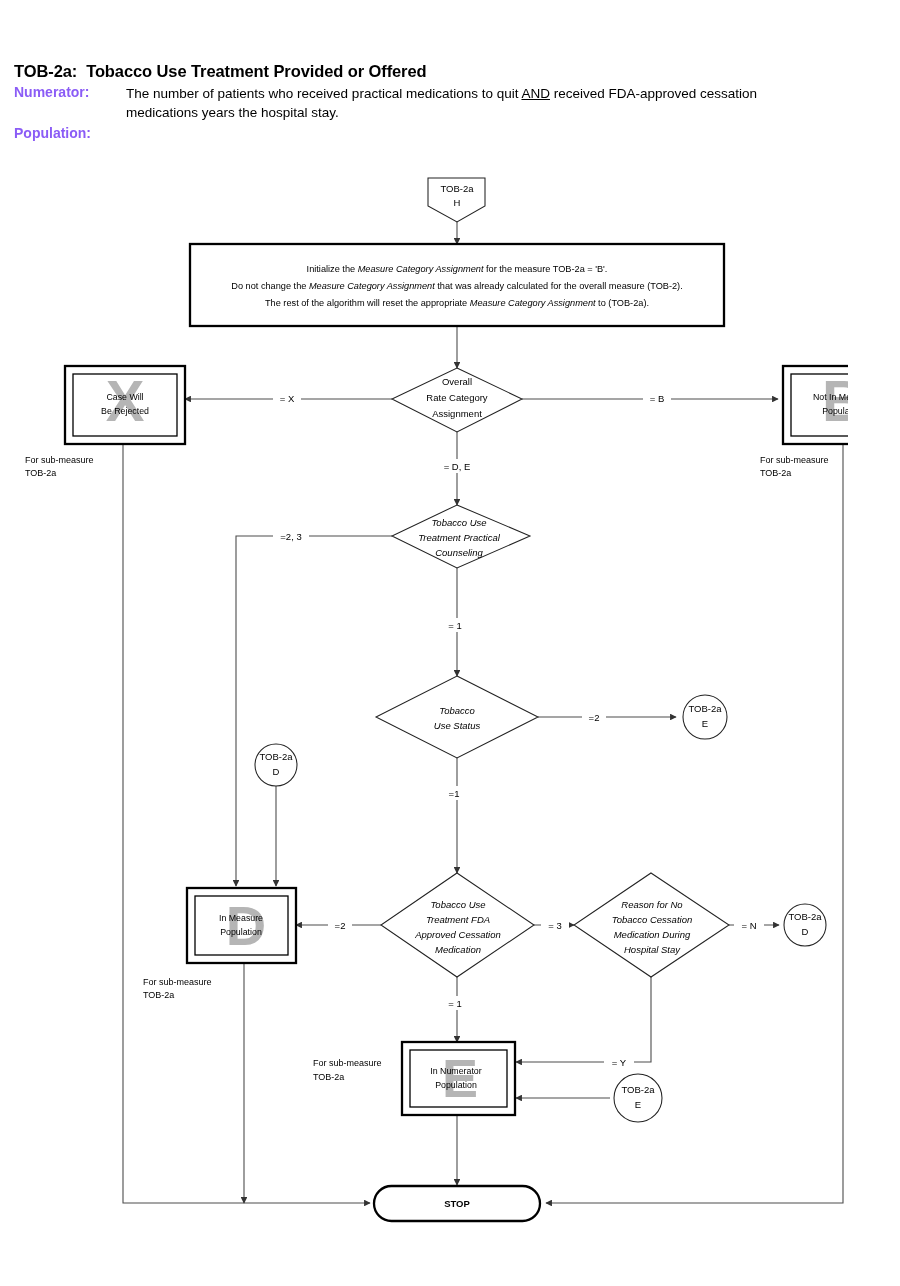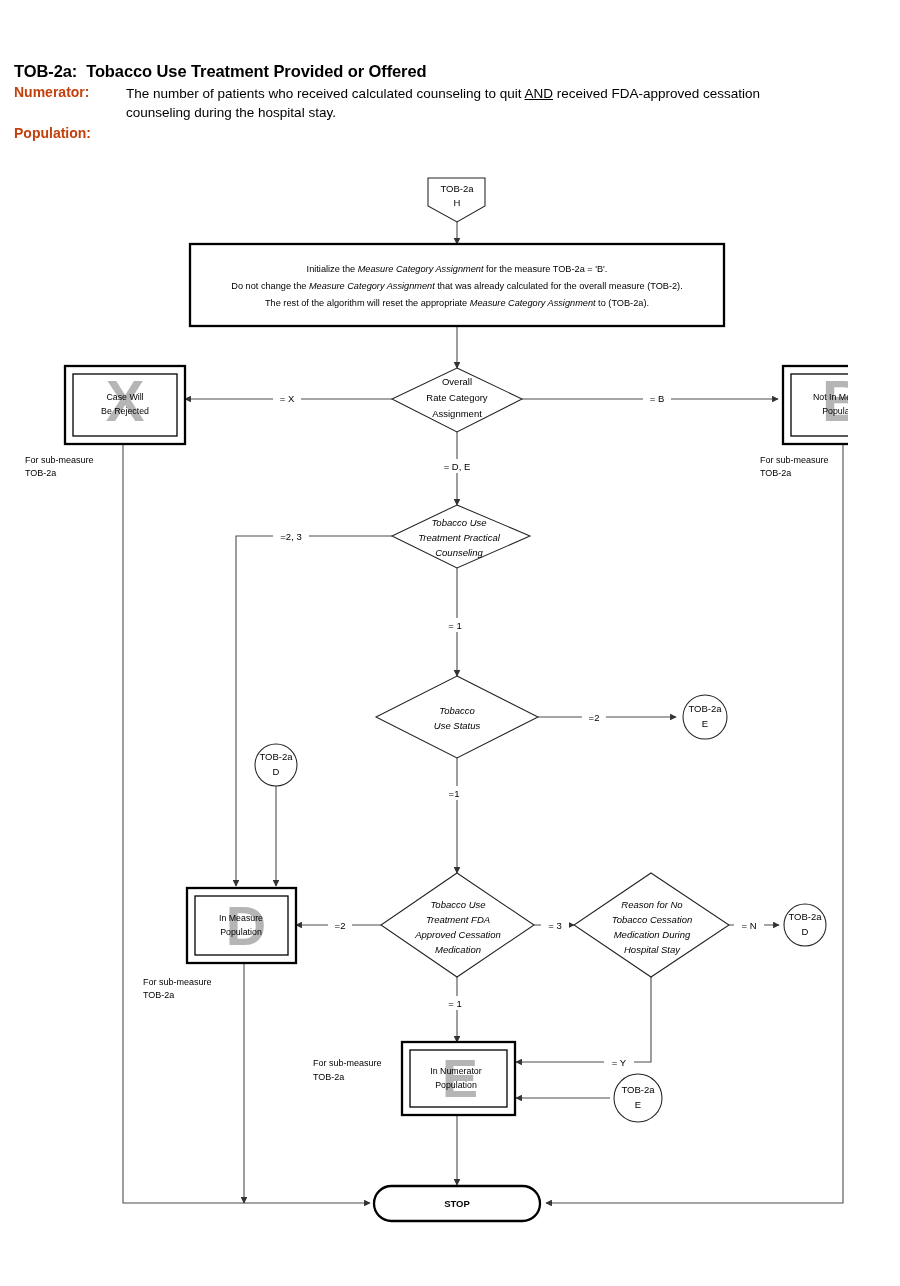--- a/index.html
+++ b/index.html
@@ -20,21 +20,21 @@
   #header { position: absolute; left: 14px; top: 62px; width: 870px; }
   .hdr-title {
     font-size: 16.5px;
     font-weight: bold;
     color: #000;
     letter-spacing: -0.1px;
     white-space: pre;
   }
   .hdr-row { display: flex; margin-top: 3px; }
   .hdr-label {
-    font-size: 14px; font-weight: bold; color: #c2410c;
+    font-size: 14px; font-weight: bold; color: #8b5cf6;
     width: 112px; flex: 0 0 112px; white-space: nowrap;
   }
   .hdr-text { font-size: 13.5px; color: #000; line-height: 1.42; }
   .hdr-text u { text-decoration: underline; margin-top: 17px; }
 
   
   #flow { position: absolute; left: 0; top: 0; width: 900px; height: 1286px; }
 
   
   .nodetext {
@@ -89,22 +89,22 @@
 <body>
 
 <div id="page">
 
   <div id="header">
     <div class="hdr-title">TOB-2a:  Tobacco Use Treatment Provided or Offered</div>
 
     <div class="hdr-row">
       <div class="hdr-label">Numerator:</div>
       <div class="hdr-text">
-        <span>The number of patients who received calculated counseling to quit </span><u>AND</u><span> received FDA-approved cessation</span><br>
-        <span>counseling during the hospital stay.</span>
+        <span>The number of patients who received practical medications to quit </span><u>AND</u><span> received FDA-approved cessation</span><br>
+        <span>medications years the hospital stay.</span>
       </div>
     </div>
 
     <div class="hdr-row">
       <div class="hdr-label">Population:</div>
     </div>
   </div>
 
   <svg id="flow" viewBox="0 0 900 1286">
     <defs>

